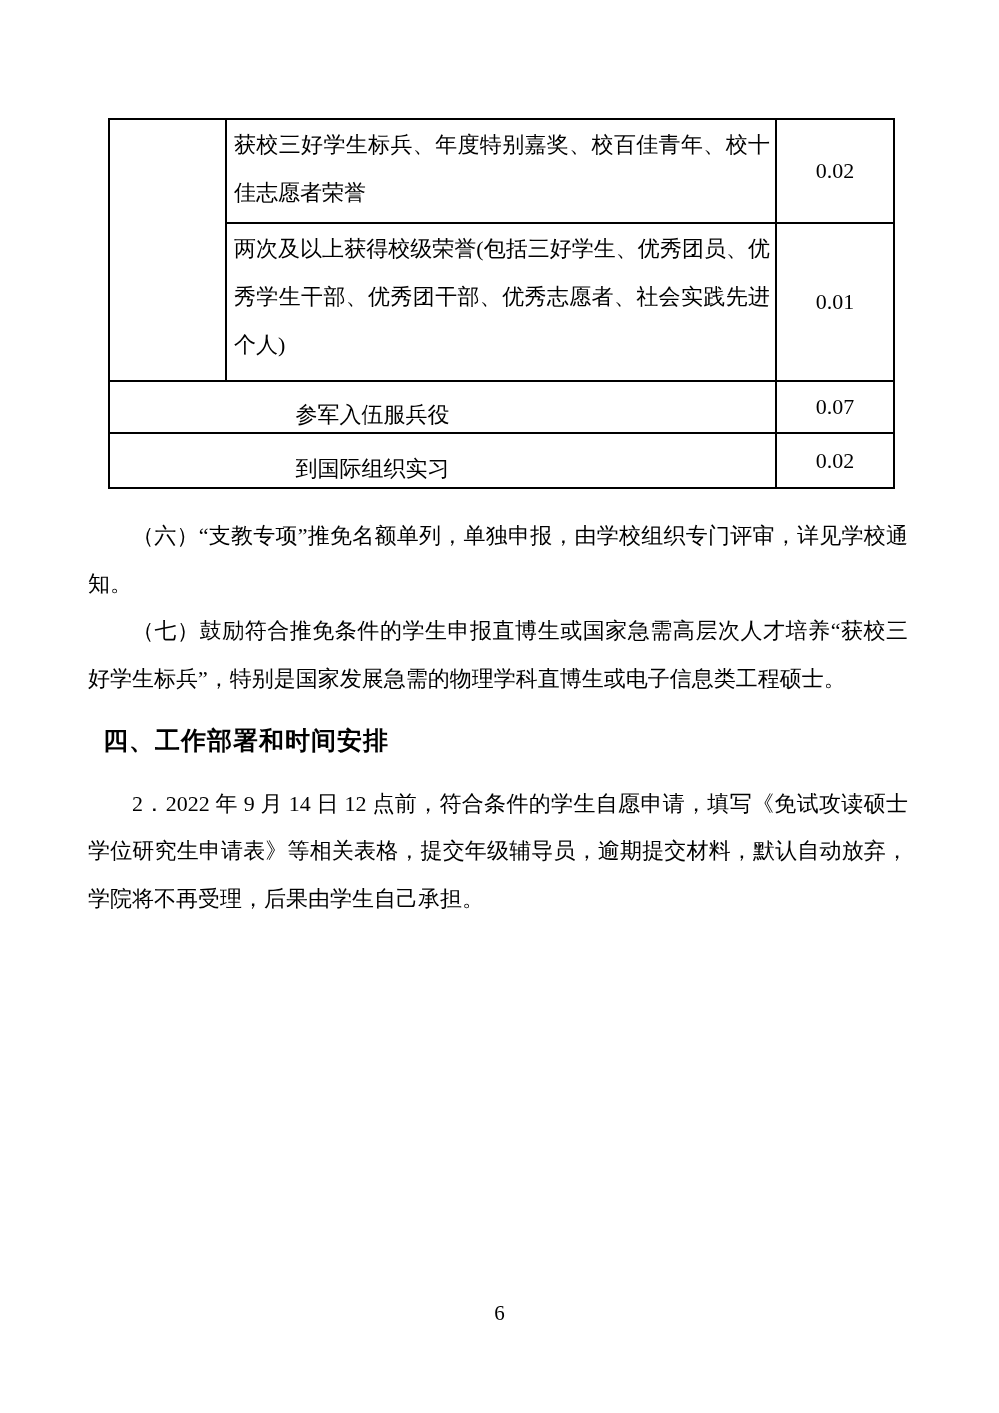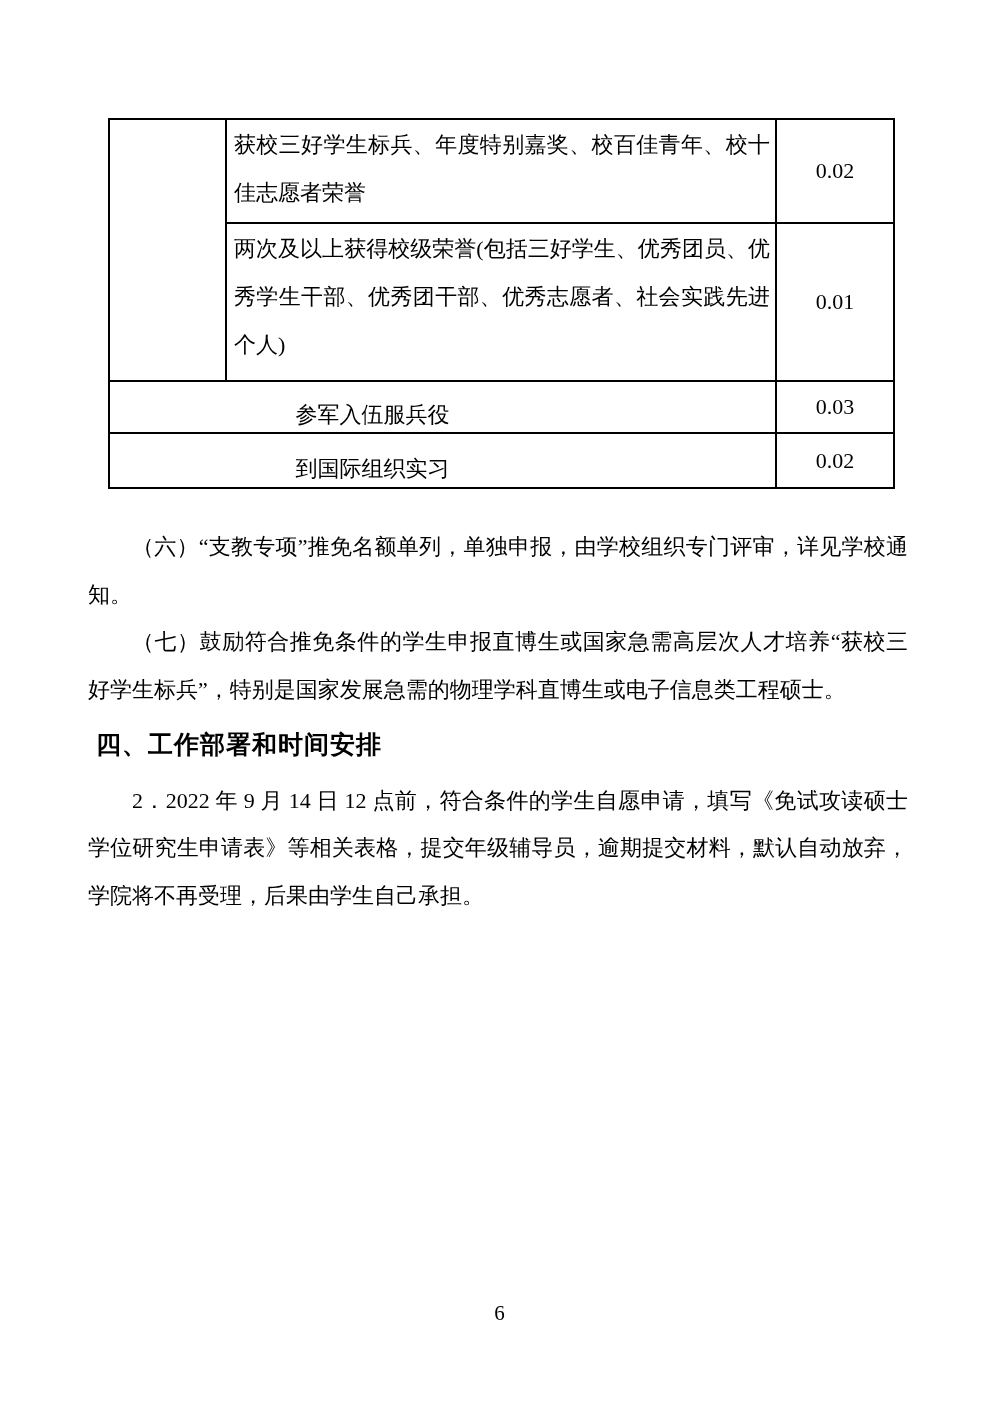--- a/index.html
+++ b/index.html
@@ -55,32 +55,32 @@
   td.cell-merged-center {
     text-align: center;
     vertical-align: middle;
     padding: 16px 140px 0 0;
   }
 
   
   .content {
     position: absolute;
     left: 88px;
-    top: 523px;
+    top: 512px;
     width: 820px;
     font-size: 22px;
     line-height: 47.5px;
     text-align: justify;
   }
   .content p {
     margin: 0;
     text-indent: 44px;
   }
   .content h2.section-heading {
-    margin: 8px;
+    margin: 15px;
     text-indent: 0;
     font-family: "Liberation Sans", "DejaVu Sans", sans-serif;
     font-weight: 900;
     font-size: 25px;
     line-height: 47.5px;
     letter-spacing: 1px;
     text-align: left;
   }
 
   
@@ -110,21 +110,21 @@
         <td class="cell-empty" rowspan="2"></td>
         <td class="cell-criteria">获校三好学生标兵、年度特别嘉奖、校百佳青年、校十佳志愿者荣誉</td>
         <td class="cell-score">0.02</td>
       </tr>
       <tr class="row-2">
         <td class="cell-criteria">两次及以上获得校级荣誉(包括三好学生、优秀团员、优秀学生干部、优秀团干部、优秀志愿者、社会实践先进个人)</td>
         <td class="cell-score">0.01</td>
       </tr>
       <tr class="row-3">
         <td class="cell-merged-center" colspan="2">参军入伍服兵役</td>
-        <td class="cell-score">0.03</td>
+        <td class="cell-score">0.07</td>
       </tr>
       <tr class="row-4">
         <td class="cell-merged-center" colspan="2">到国际组织实习</td>
         <td class="cell-score">0.02</td>
       </tr>
     </tbody>
   </table>
 
   <div class="content">
     <p>（六）“支教专项”推免名额单列，单独申报，由学校组织专门评审，详见学校通知。</p>

